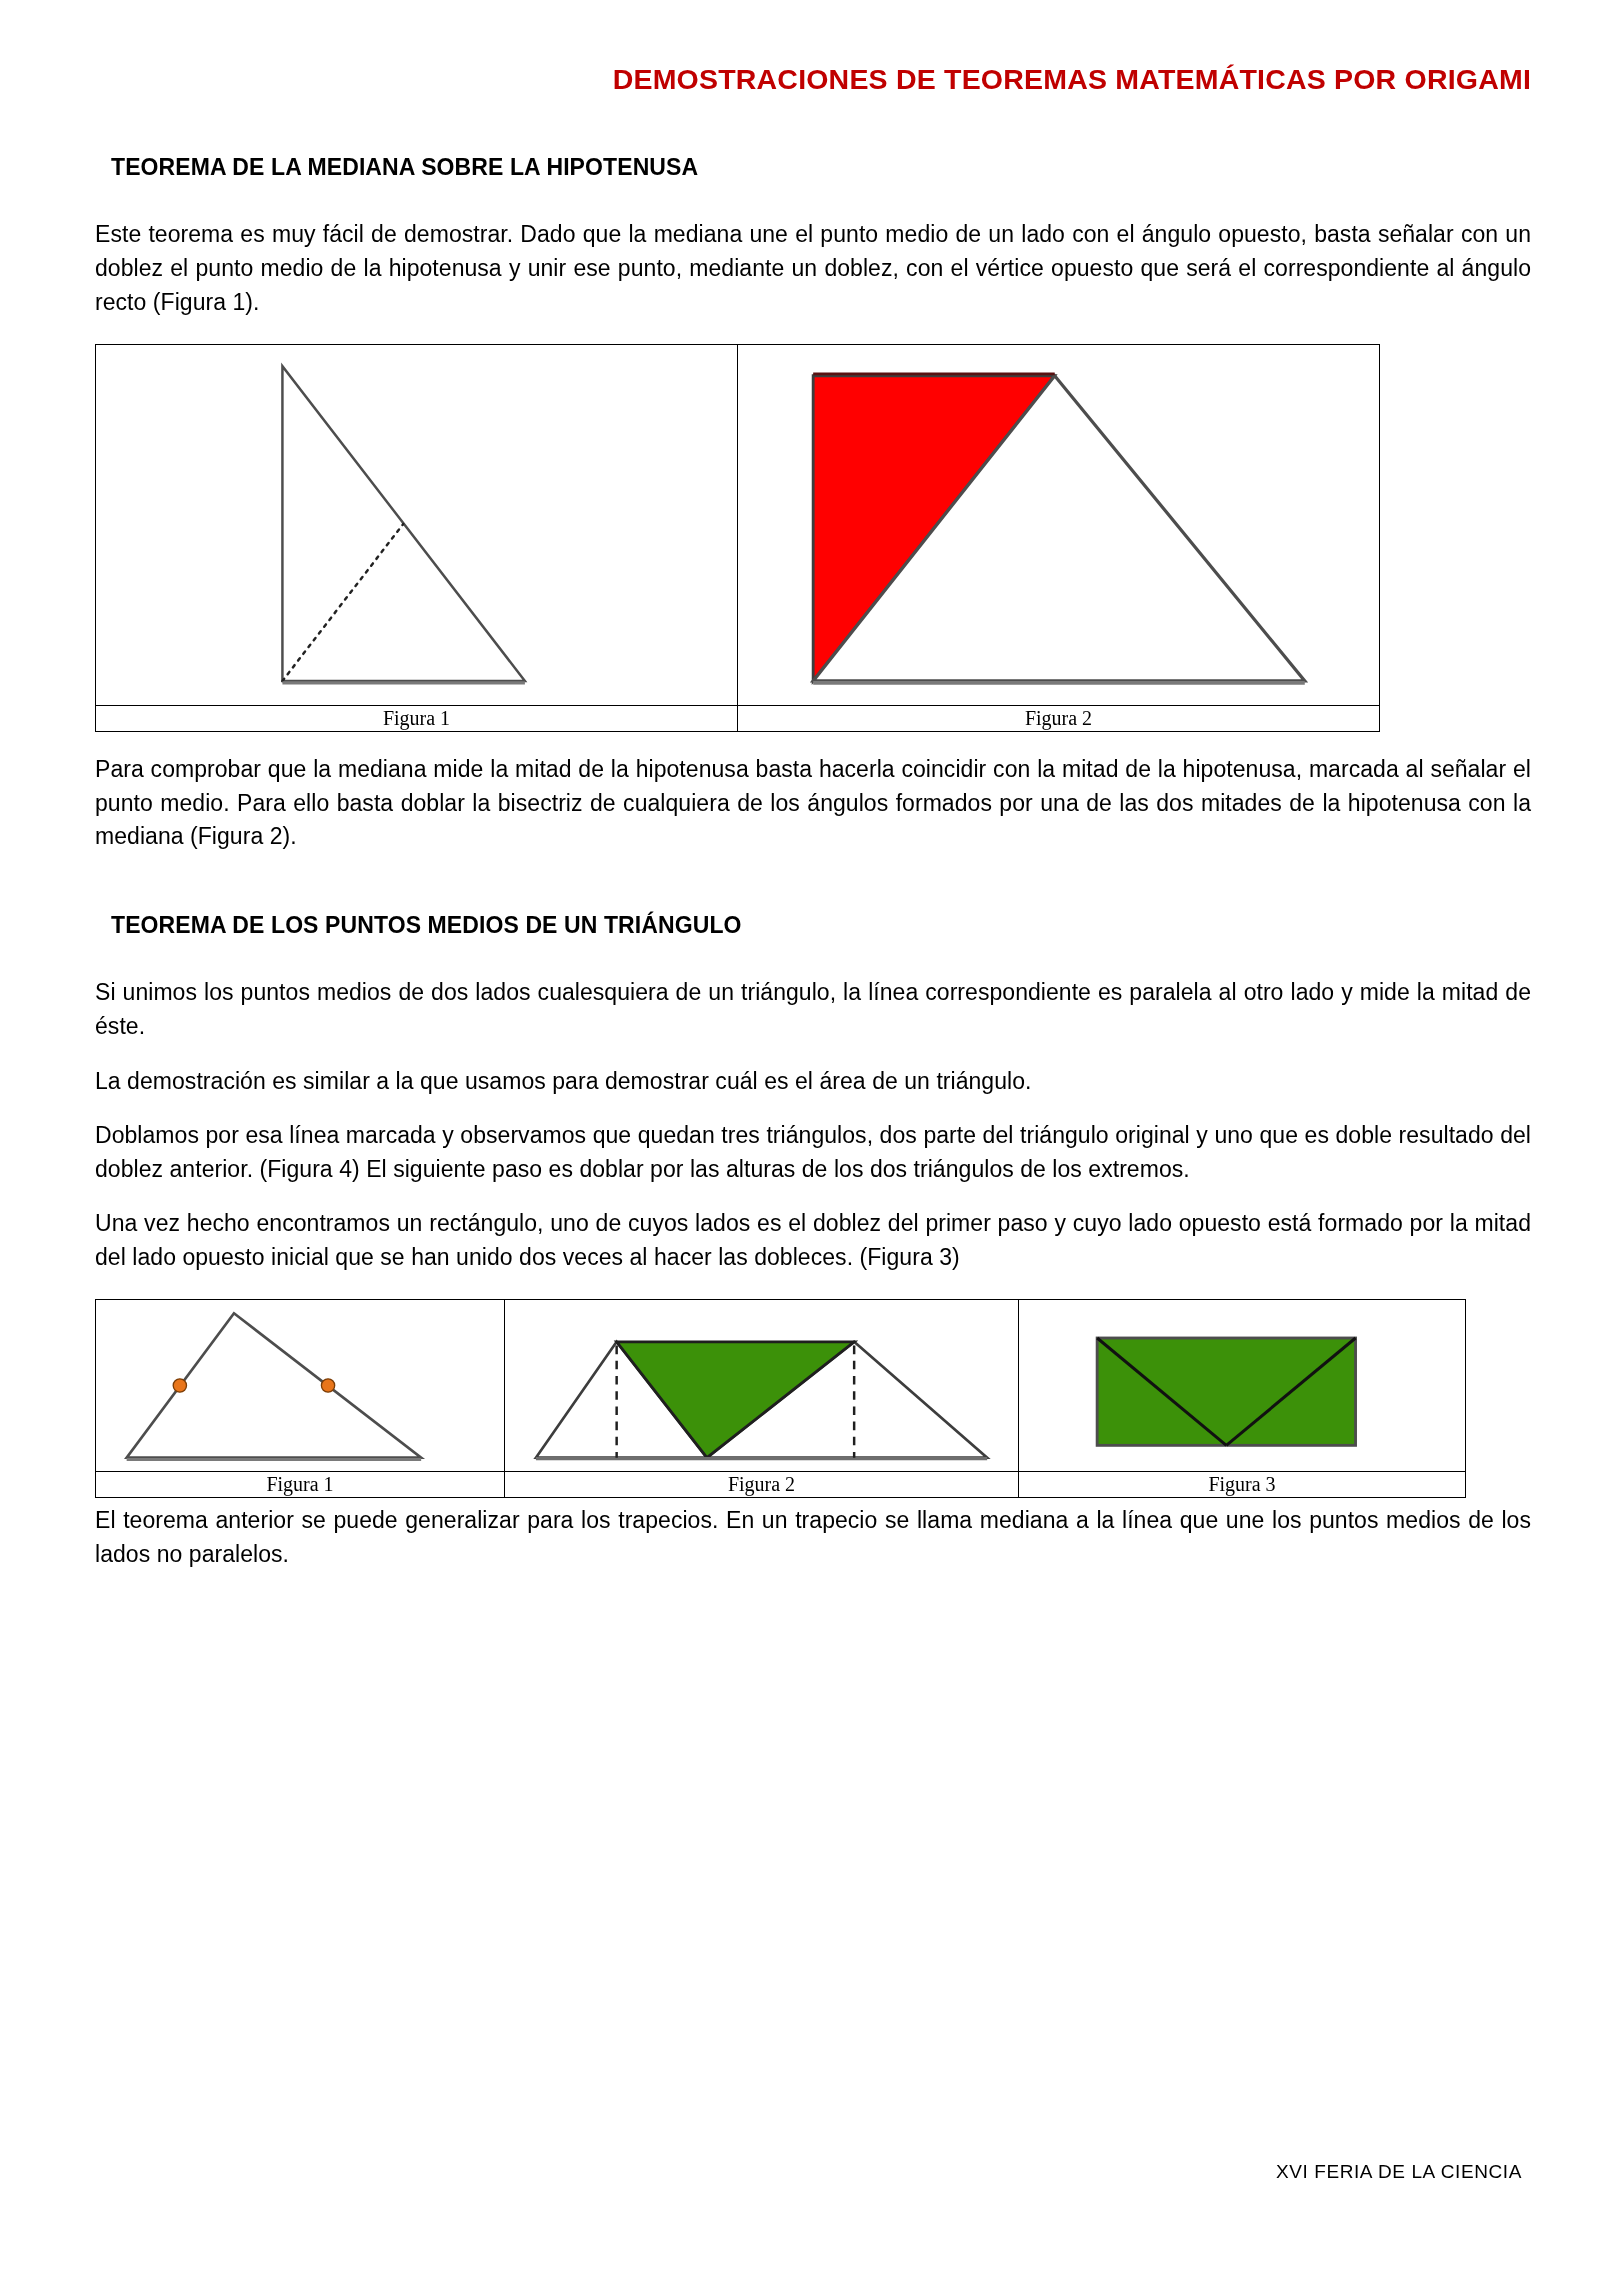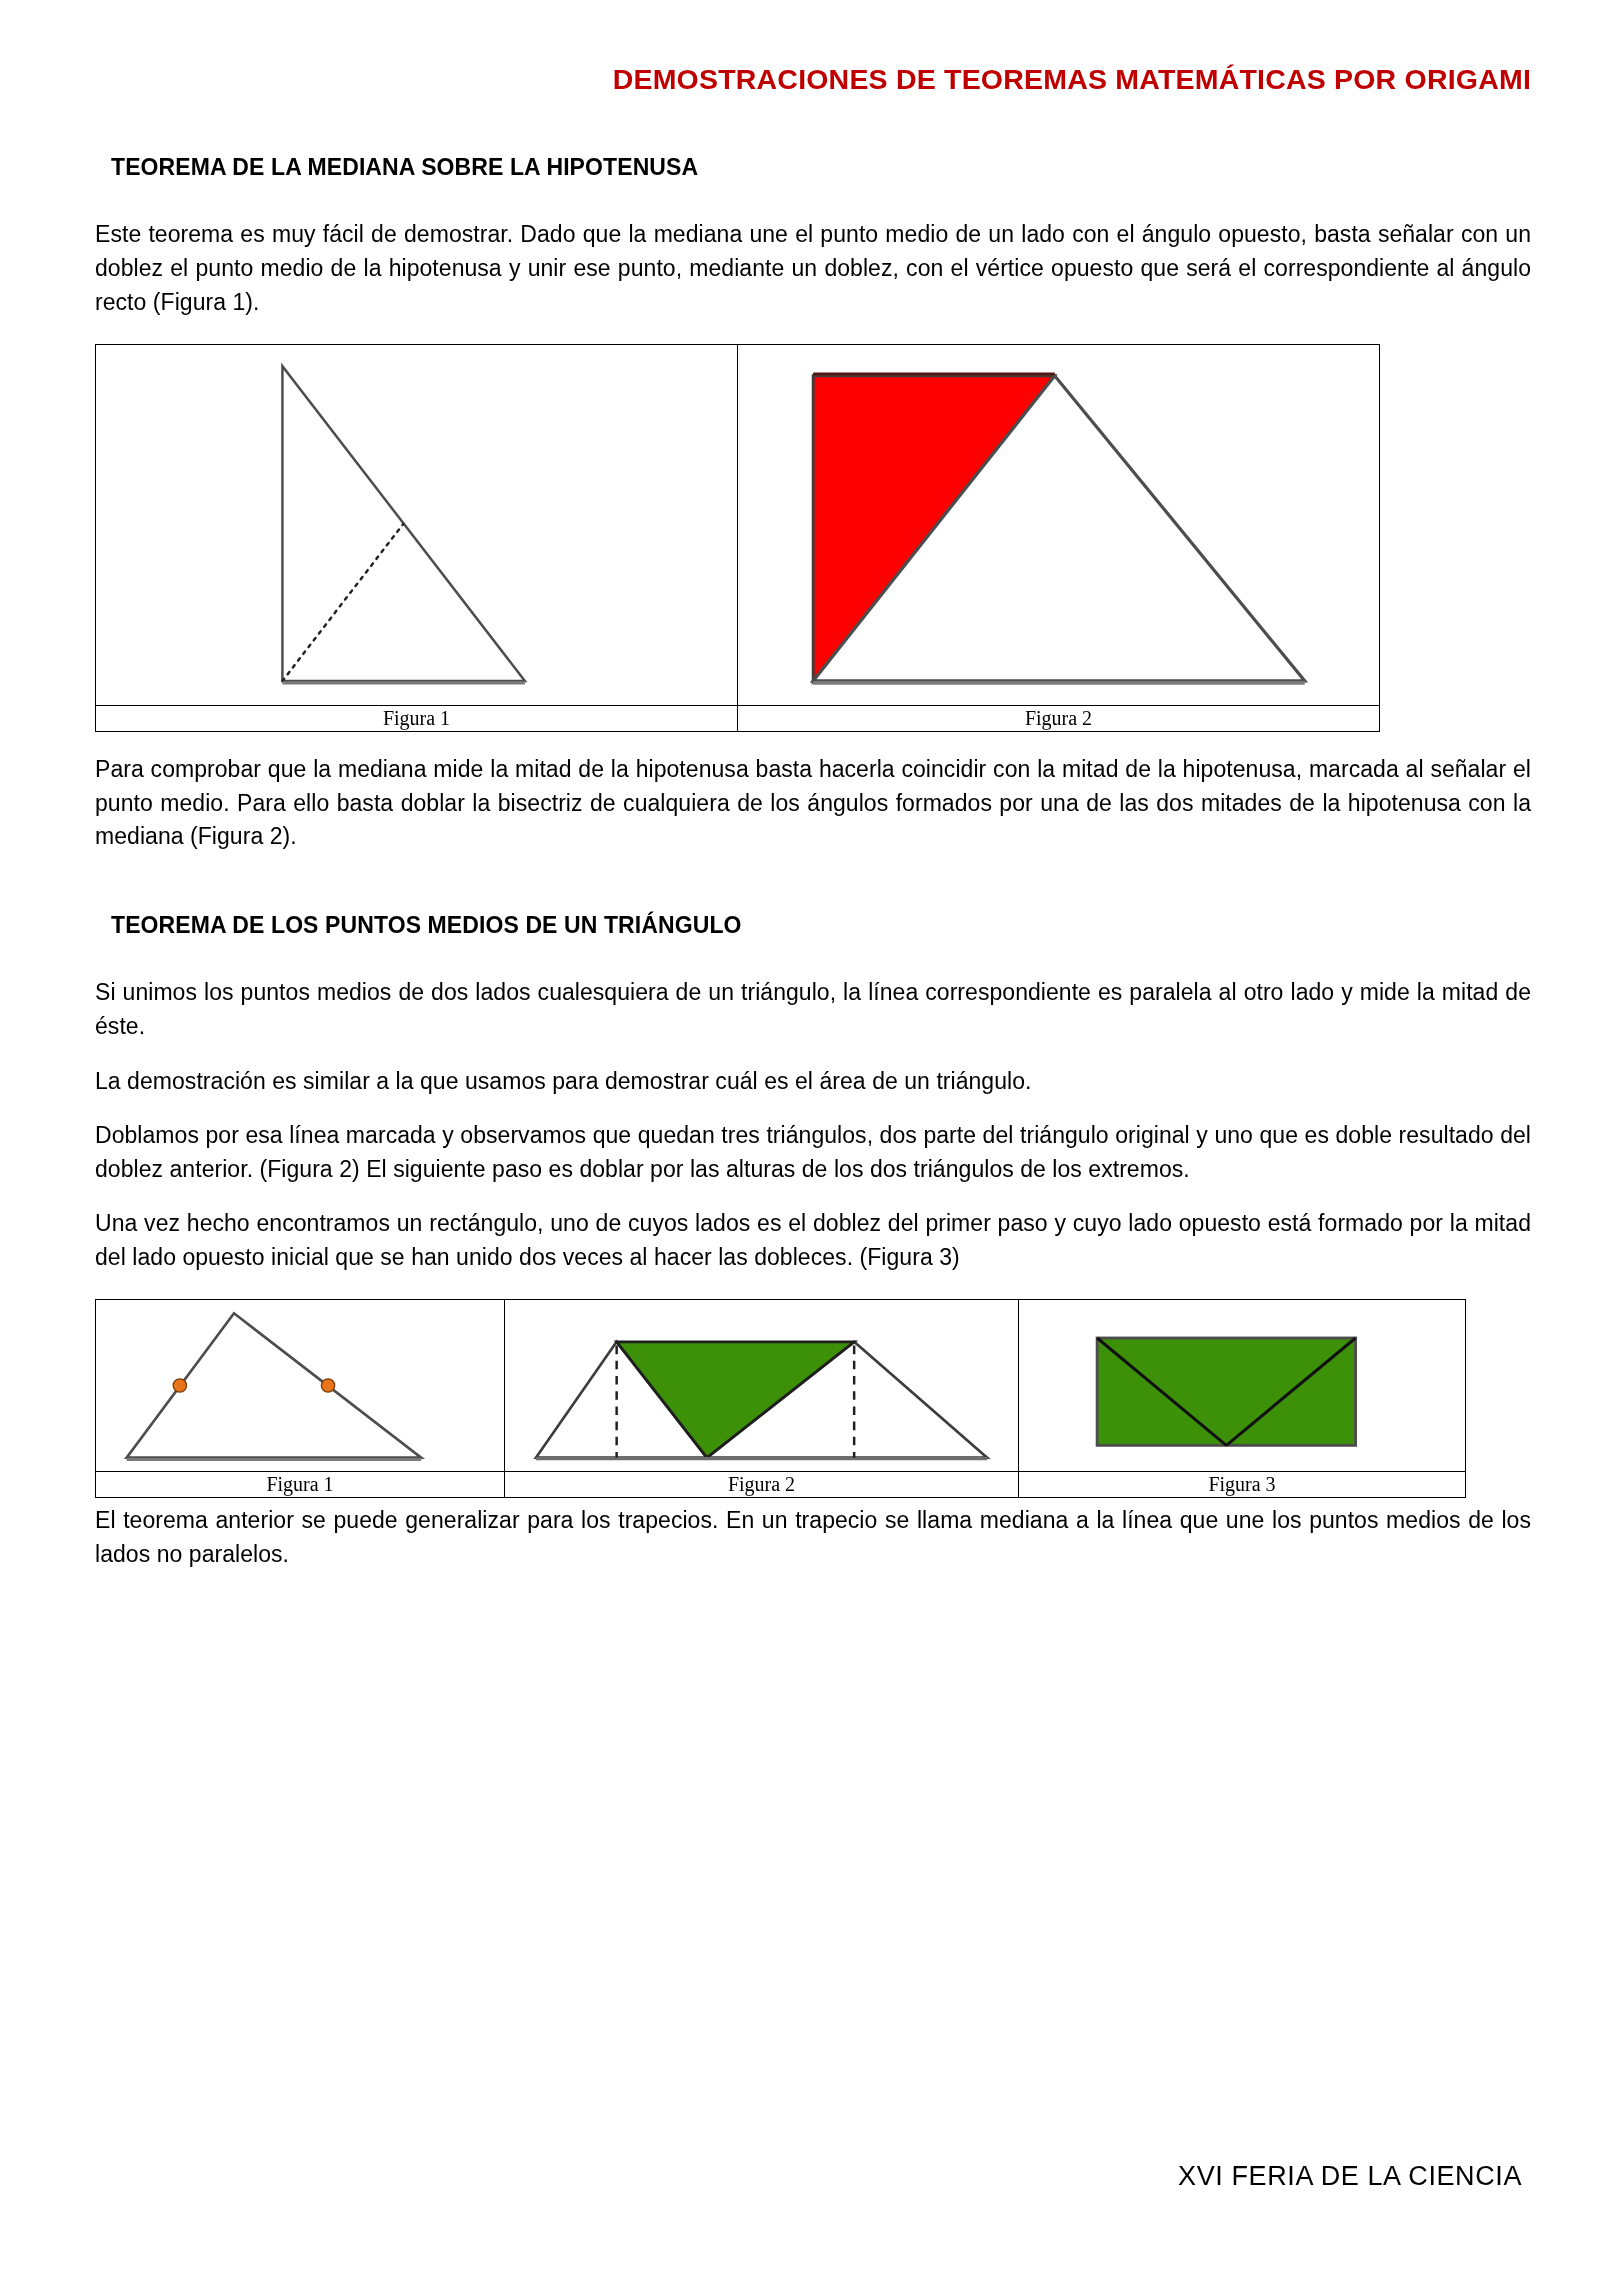--- a/index.html
+++ b/index.html
@@ -106,21 +106,21 @@
   #figure-table-bottom { width: 1370px; margin-left: 0; }
   #figure-table-bottom .col-1 { width: 409px; }
   #figure-table-bottom .col-2 { width: 514px; }
   #figure-table-bottom .col-3 { width: 447px; }
 
   
   .footer {
     position: absolute;
     right: 91px;
     top: 2161px;
-    font-size: 27px;
+    font-size: 19px;
     font-family: "Liberation Sans", sans-serif;
     letter-spacing: 0.6px;
     color: #000000;
     white-space: nowrap;
   }
 </style>
 </head>
 <body>
 
 <div class="page">
@@ -168,21 +168,21 @@
 
     <p class="body-text">Para comprobar que la mediana mide la mitad de la hipotenusa basta hacerla coincidir con la mitad de la hipotenusa, marcada al señalar el punto medio. Para ello basta doblar la bisectriz de cualquiera de los ángulos formados por una de las dos mitades de la hipotenusa con la mediana (Figura 2).</p>
 
     <h2 class="section-heading">TEOREMA DE LOS PUNTOS MEDIOS DE UN TRIÁNGULO</h2>
 
     <p class="body-text">Si unimos los puntos medios de dos lados cualesquiera de un triángulo, la línea correspondiente es paralela al otro lado y mide la mitad de éste.</p>
 
     <p class="body-text no-justify">La demostración es similar a la que usamos para demostrar cuál es el área de un triángulo.</p>
 
 
-    <p class="body-text">Doblamos por esa línea marcada y observamos que quedan tres triángulos, dos parte del triángulo original y uno que es doble resultado del doblez anterior. (Figura 2) El siguiente paso es doblar por las alturas de los dos triángulos de los extremos.</p>
+    <p class="body-text">Doblamos por esa línea marcada y observamos que quedan tres triángulos, dos parte del triángulo original y uno que es doble resultado del doblez anterior. (Figura 4) El siguiente paso es doblar por las alturas de los dos triángulos de los extremos.</p>
 
     <p class="body-text">Una vez hecho encontramos un rectángulo, uno de cuyos lados es el doblez del primer paso y cuyo lado opuesto está formado por la mitad del lado opuesto inicial que se han unido dos veces al hacer las dobleces. (Figura 3)</p>
 
     <table class="figure-table" id="figure-table-bottom">
       <colgroup>
         <col class="col-1">
           <col class="col-2">
           <col class="col-3">
       </colgroup>
       <tbody>

